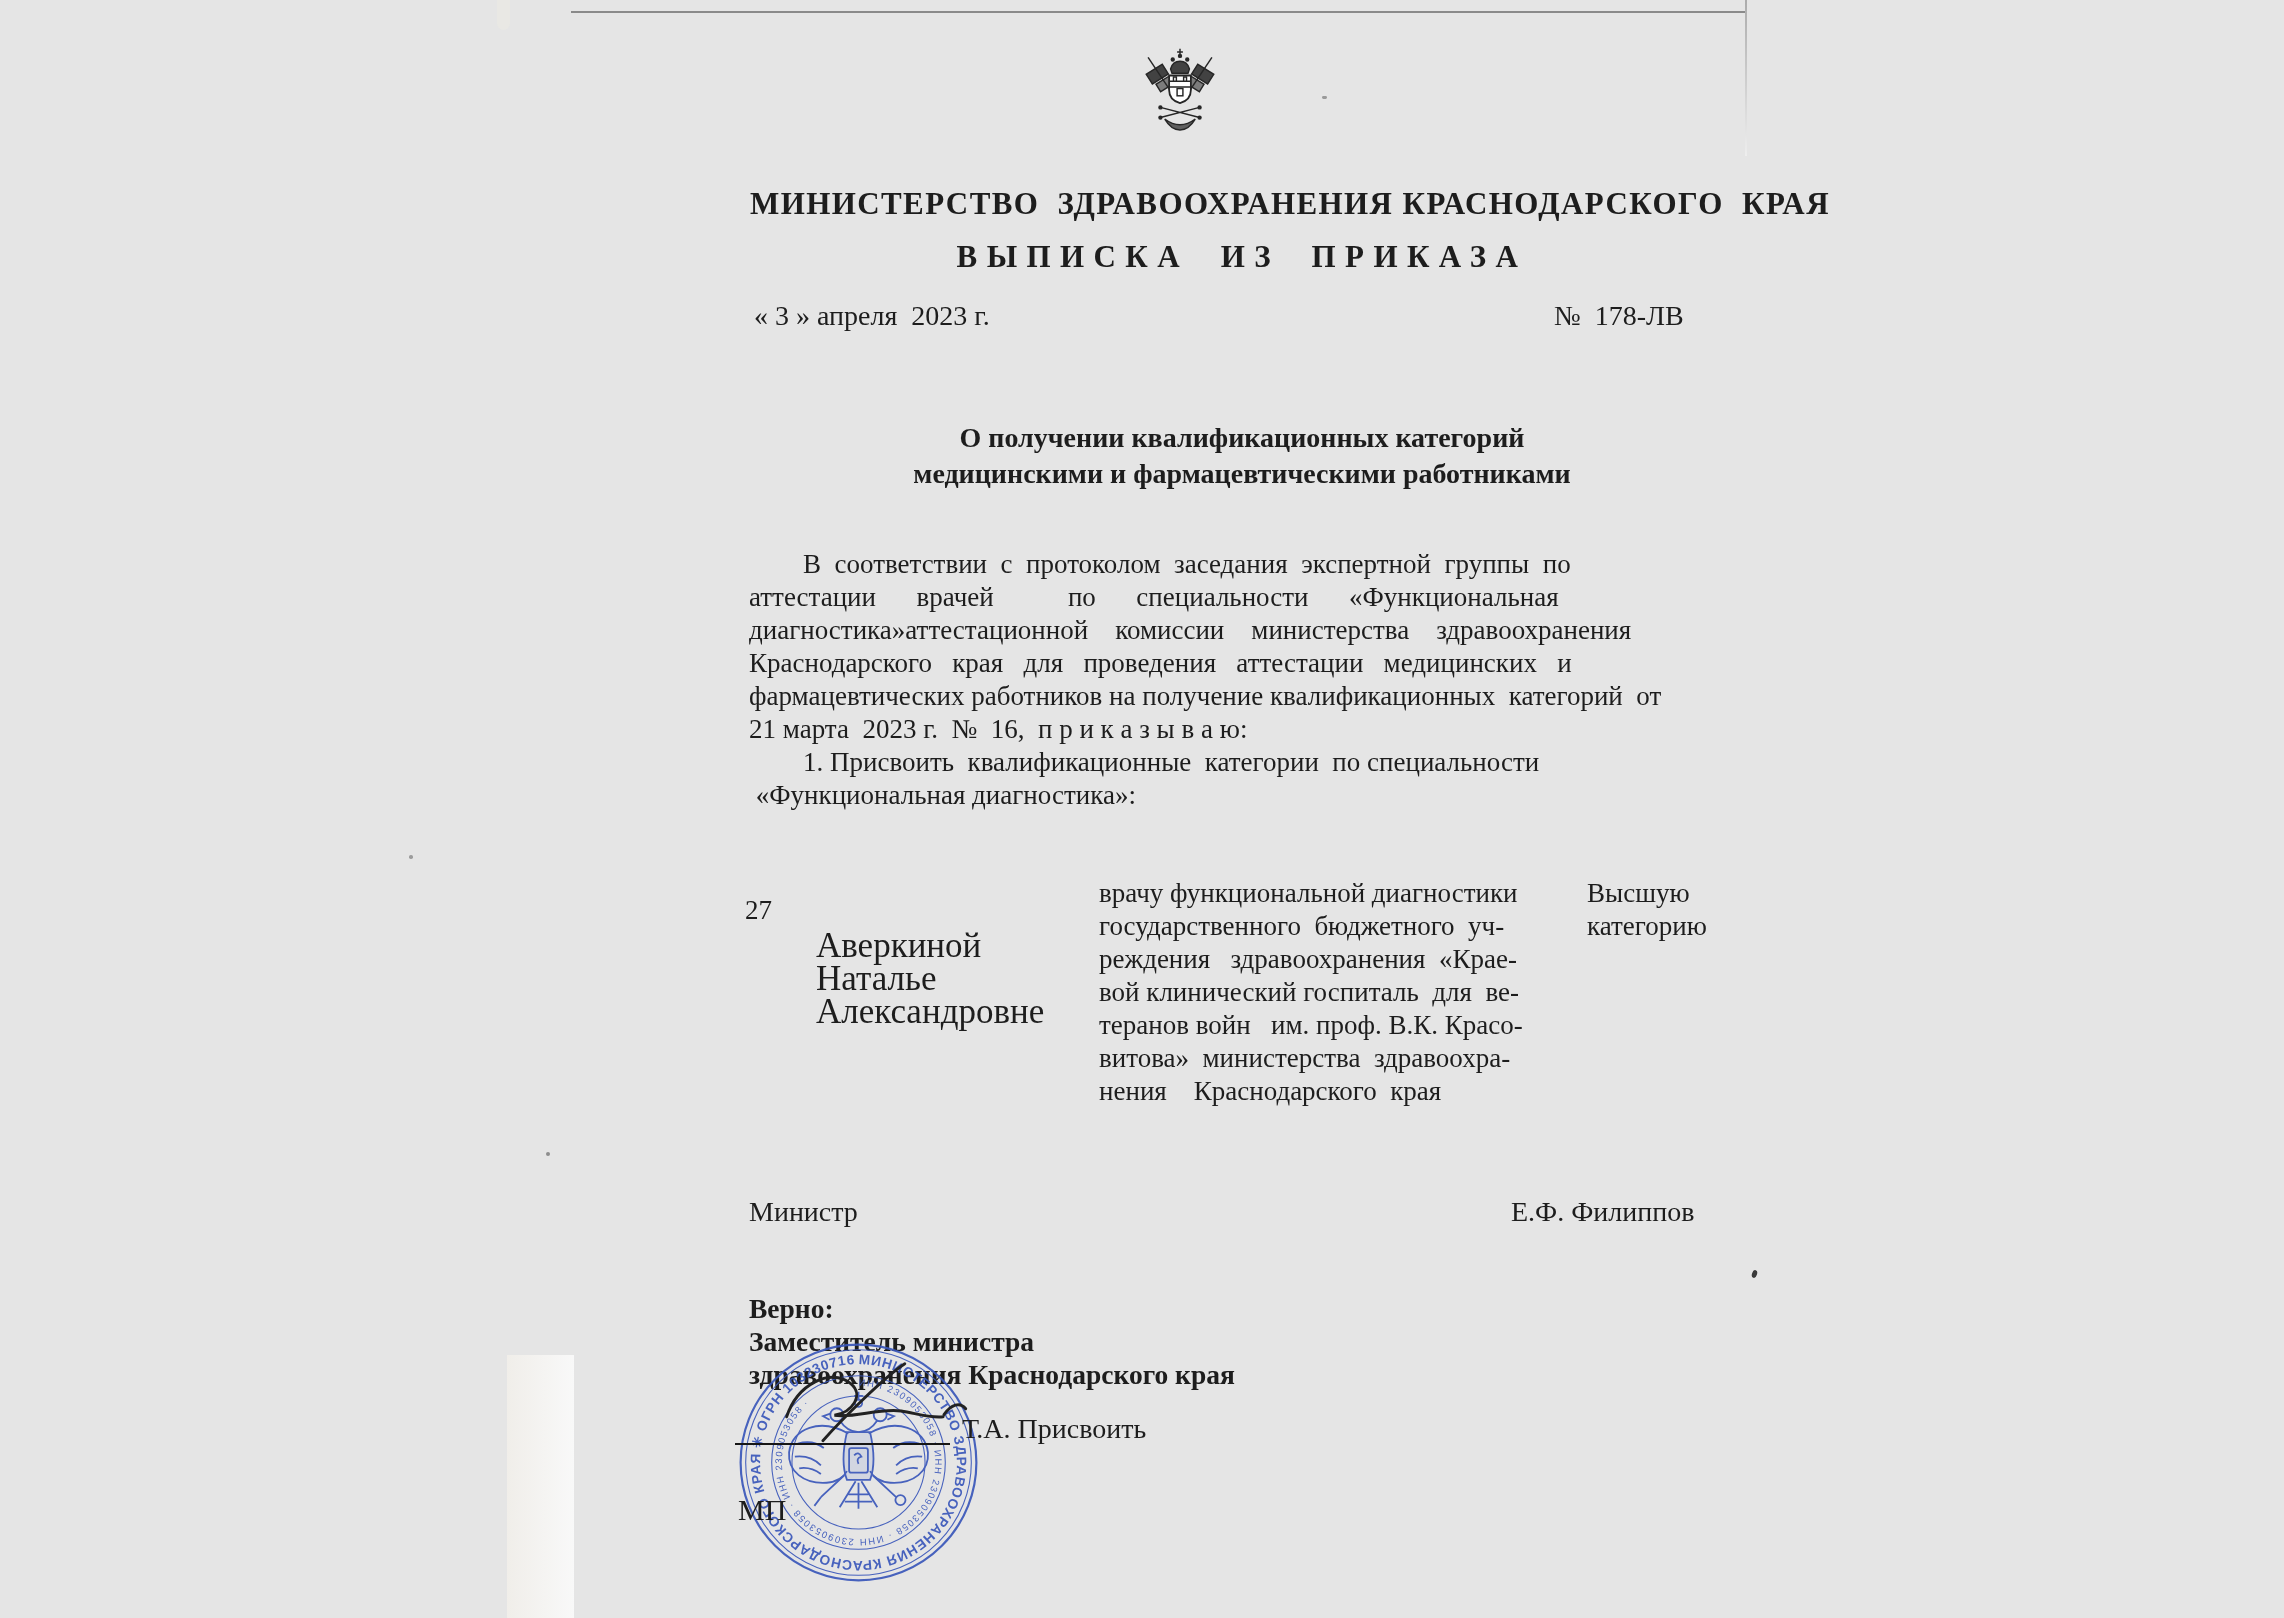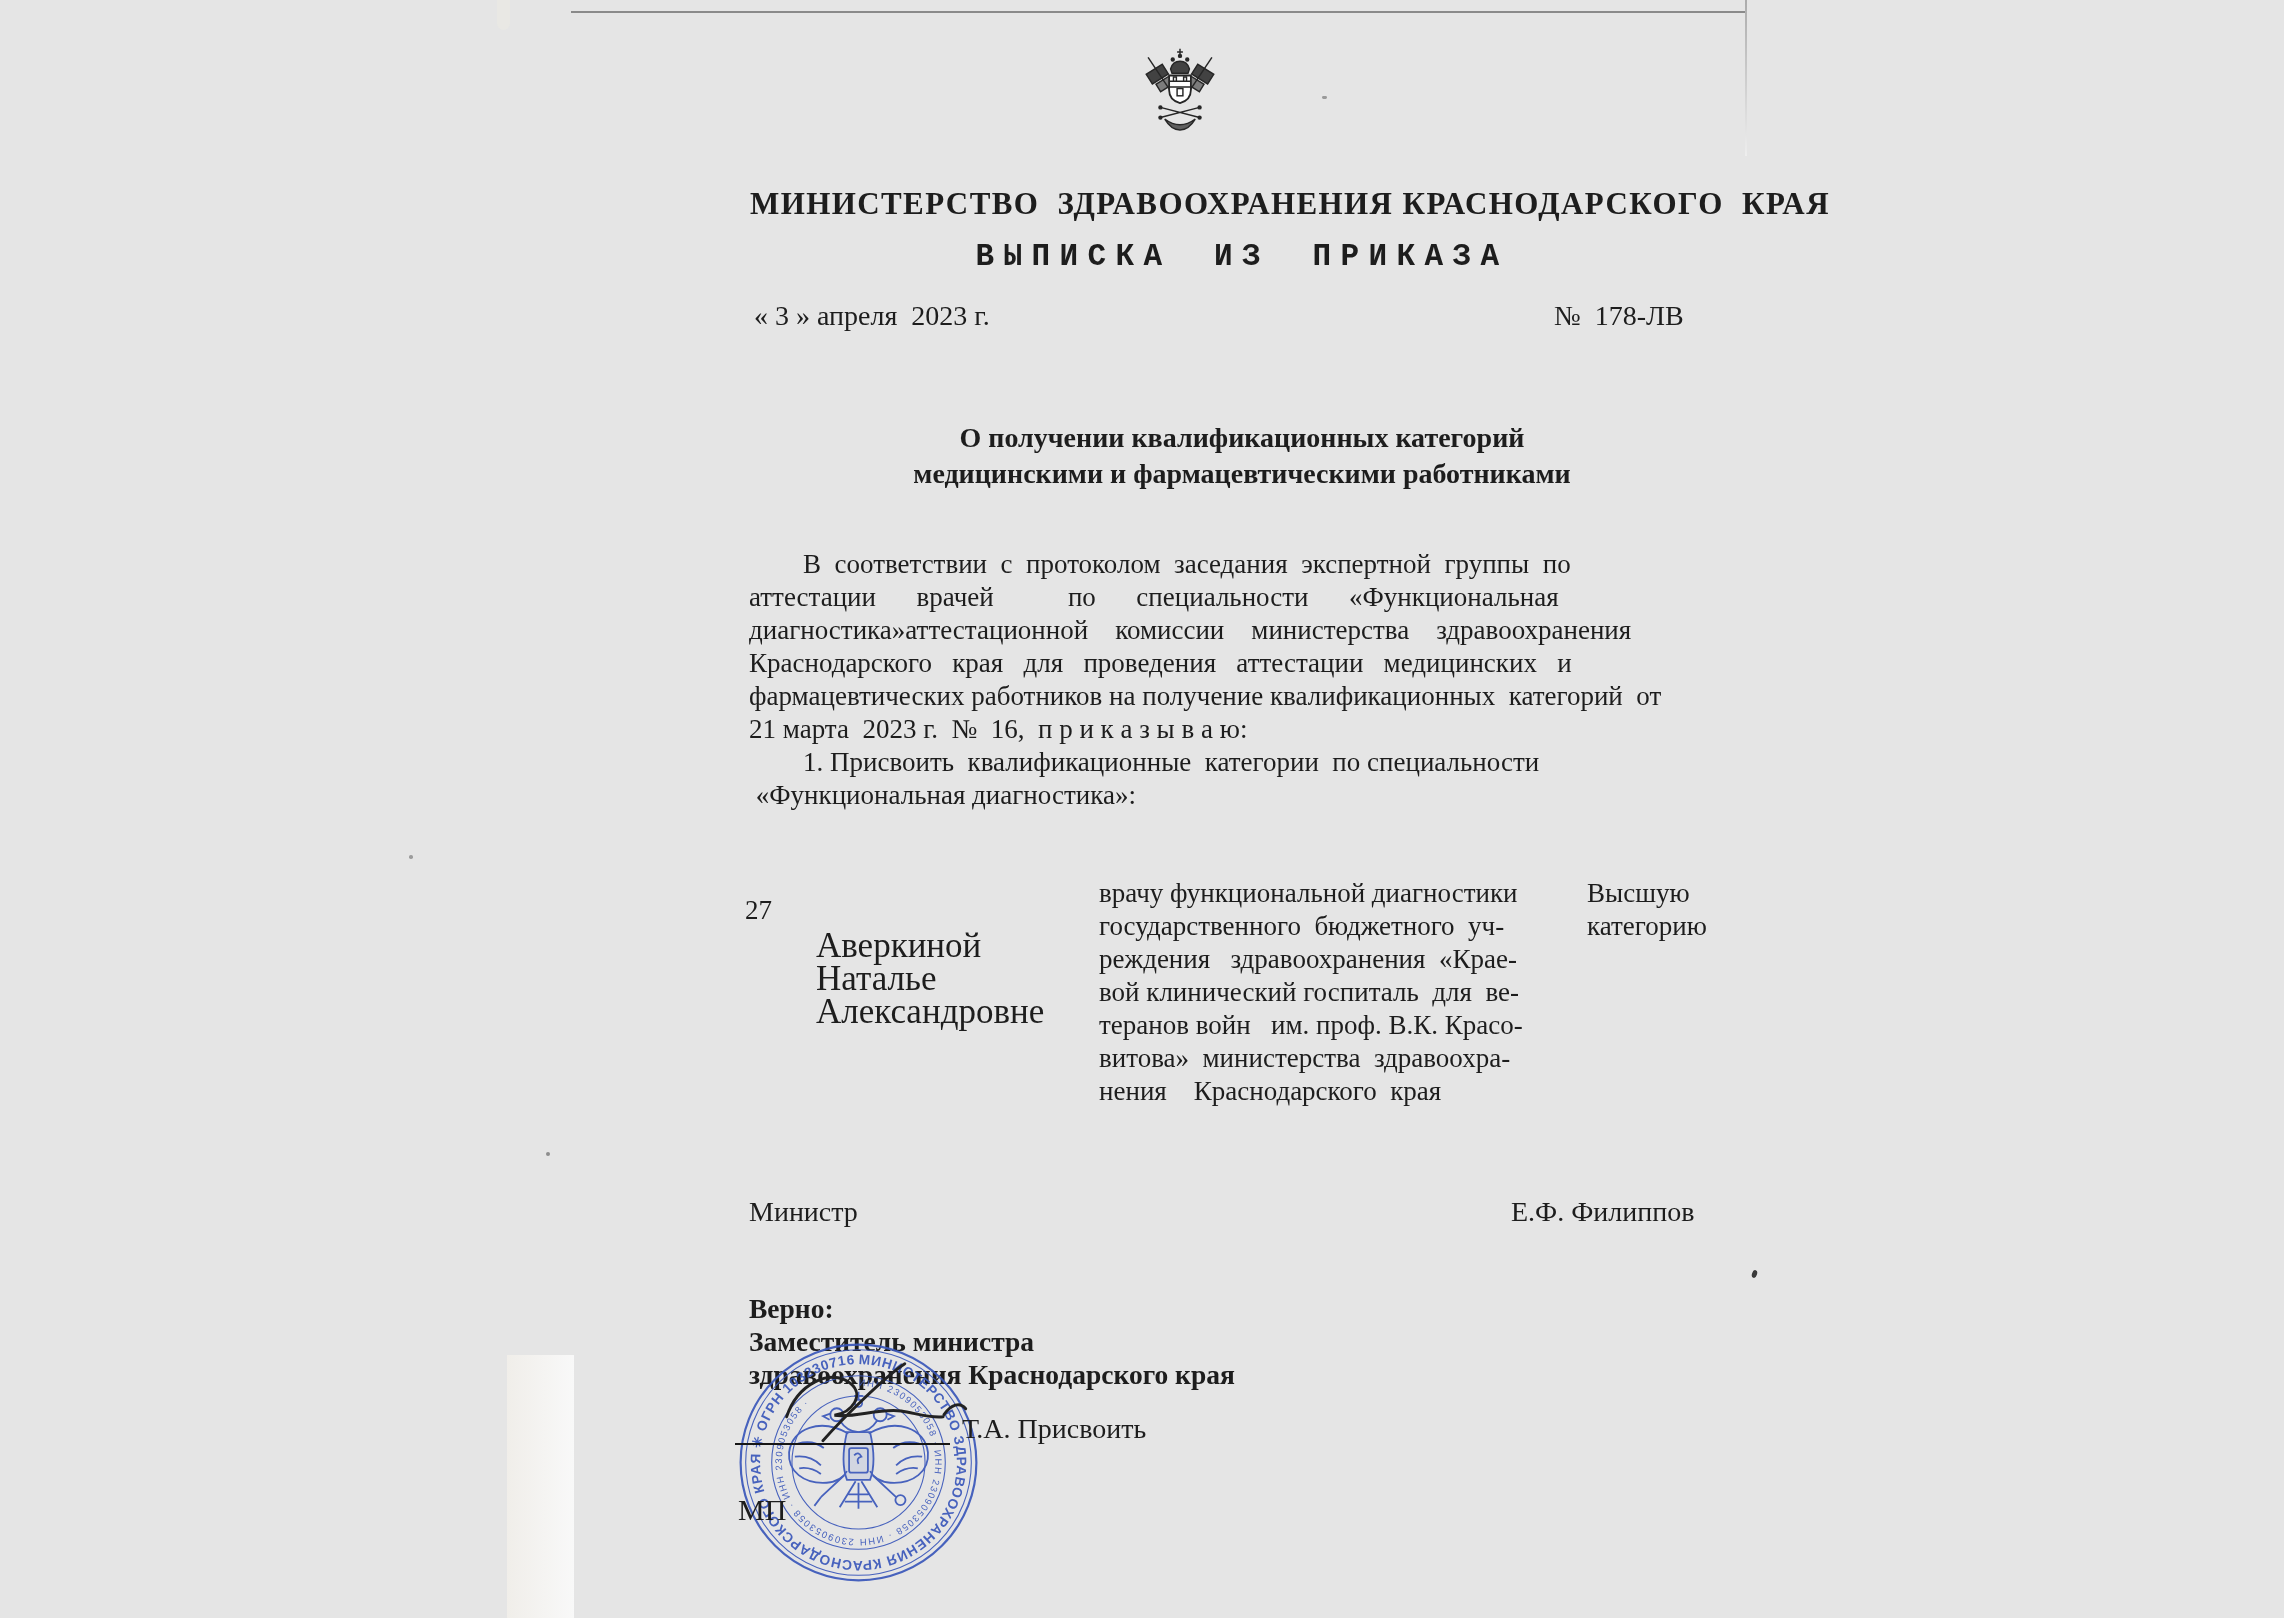--- a/index.html
+++ b/index.html
@@ -18,21 +18,21 @@
   .corner-smear{left:497px;top:0;width:13px;height:30px;background:#eae8e4;border-radius:0 0 7.2px 7.2px;opacity:.8;}
   .left-edge-shade{left:507px;top:1355px;width:67px;height:263px;background:linear-gradient(90deg,#f4f1eb,#ffffff);opacity:.75;}
   .speck{border-radius:50%;}
   .speck1{left:1752px;top:1270px;width:5px;height:8px;background:#3a3a3a;transform:rotate(18deg);}
   .speck2{left:546px;top:1152px;width:4.3px;height:4.3px;background:#8d8d8d;}
   .speck3{left:409px;top:855px;width:3.6px;height:3.6px;background:#9c9c9c;}
   .speck4{left:1322px;top:96px;width:5px;height:2.9px;background:#9a9a9a;border-radius:1.4px;}
   
   .emblem{left:1143px;top:46px;width:74px;height:88px;}
   .ministry{left:750px;top:186px;width:984px;text-align:center;font-size:31px;font-weight:bold;letter-spacing:1.4px;white-space:pre;}
-  .doctype{left:750px;top:239px;width:984px;text-align:center;font-size:31px;font-weight:bold;letter-spacing:9.4px;word-spacing:14.5px;font-family:Liberation Mono, monospace;}
+  .doctype{left:750px;top:239px;width:984px;text-align:center;font-size:31px;font-weight:bold;letter-spacing:9.4px;word-spacing:14.5px;}
   .dateline{left:754px;top:300px;font-size:28px;white-space:pre;}
   .docnum{left:1554px;top:300px;font-size:28px;white-space:pre;}
   .city{left:750px;top:336px;width:984px;text-align:center;font-size:27.5px;}
   .order-title{left:750px;top:420px;width:984px;text-align:center;font-size:28px;font-weight:bold;line-height:36px;white-space:pre;}
   
   .body-text{left:749px;top:548px;font-size:27px;line-height:33px;white-space:pre;}
   .col-num{left:745px;top:895px;font-size:27px;}
   .col-name{left:816px;top:929px;font-size:35px;line-height:33px;white-space:pre;}
   .col-desc{left:1099px;top:877px;font-size:27px;line-height:33px;white-space:pre;}
   .col-cat{left:1587px;top:877px;font-size:27px;line-height:33px;white-space:pre;}

